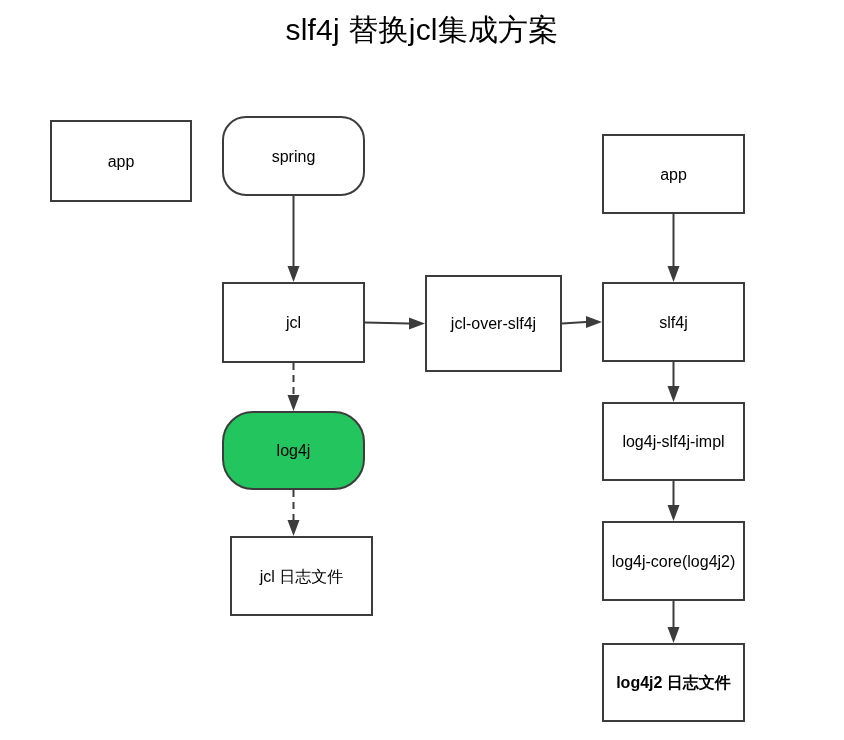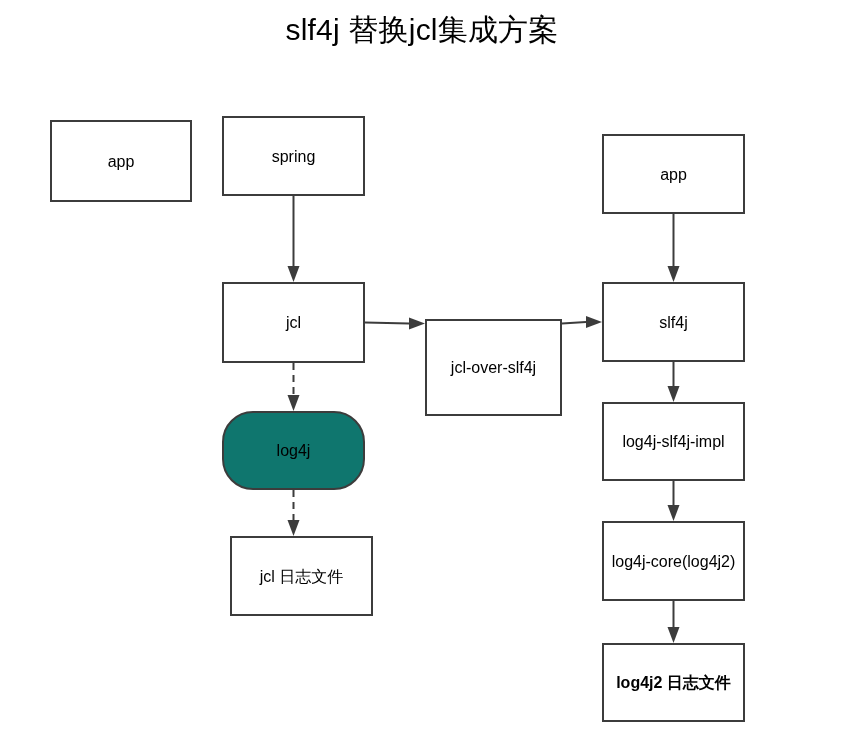--- a/index.html
+++ b/index.html
@@ -42,21 +42,21 @@
     display: flex;
     align-items: center;
     justify-content: center;
     text-align: center;
     font-size: 16px;
     line-height: 21px;
     color: #000000;
     padding: 0 6px;
   }
   .node.shaded {
-    background: #0f766e;
+    background: #22c55e;
     border-radius: 31px;
   }
   .node .node-label {
     display: block;
     white-space: pre-line;
   }
   svg.edges {
     position: absolute;
     left: 0;
     top: 0;
@@ -105,27 +105,27 @@
         <polygon points="673.5,521 667.5,505 679.5,505"></polygon>
         <line x1="673.5" y1="601" x2="673.5" y2="627"></line>
         <polygon points="673.5,643 667.5,627 679.5,627"></polygon>
       </g>
   </svg>
 
   <div id="node-layer">
       <div class="node" style="left: 50px; top: 120px; width: 142px; height: 82px;">
         <span class="node-label">app</span>
       </div>
-      <div class="node" style="left: 222px; top: 116px; width: 143px; height: 80px;">
+      <div class="node" style="left: 222px; top: 116px; width: 143px; height: 80px; border-radius: 24px;">
         <span class="node-label">spring</span>
       </div>
       <div class="node" style="left: 222px; top: 282px; width: 143px; height: 81px;">
         <span class="node-label">jcl</span>
       </div>
-      <div class="node" style="left: 425px; top: 275px; width: 137px; height: 97px; margin-top: 44px;">
+      <div class="node" style="left: 425px; top: 275px; width: 137px; height: 97px;">
         <span class="node-label">jcl-over-slf4j</span>
       </div>
       <div class="node shaded" style="left: 222px; top: 411px; width: 143px; height: 79px;">
         <span class="node-label">log4j</span>
       </div>
       <div class="node" style="left: 222px; top: 536px; width: 143px; height: 80px; margin-left: 8px;">
         <span class="node-label">jcl 日志文件</span>
       </div>
       <div class="node" style="left: 602px; top: 134px; width: 143px; height: 80px;">
         <span class="node-label">app</span>

